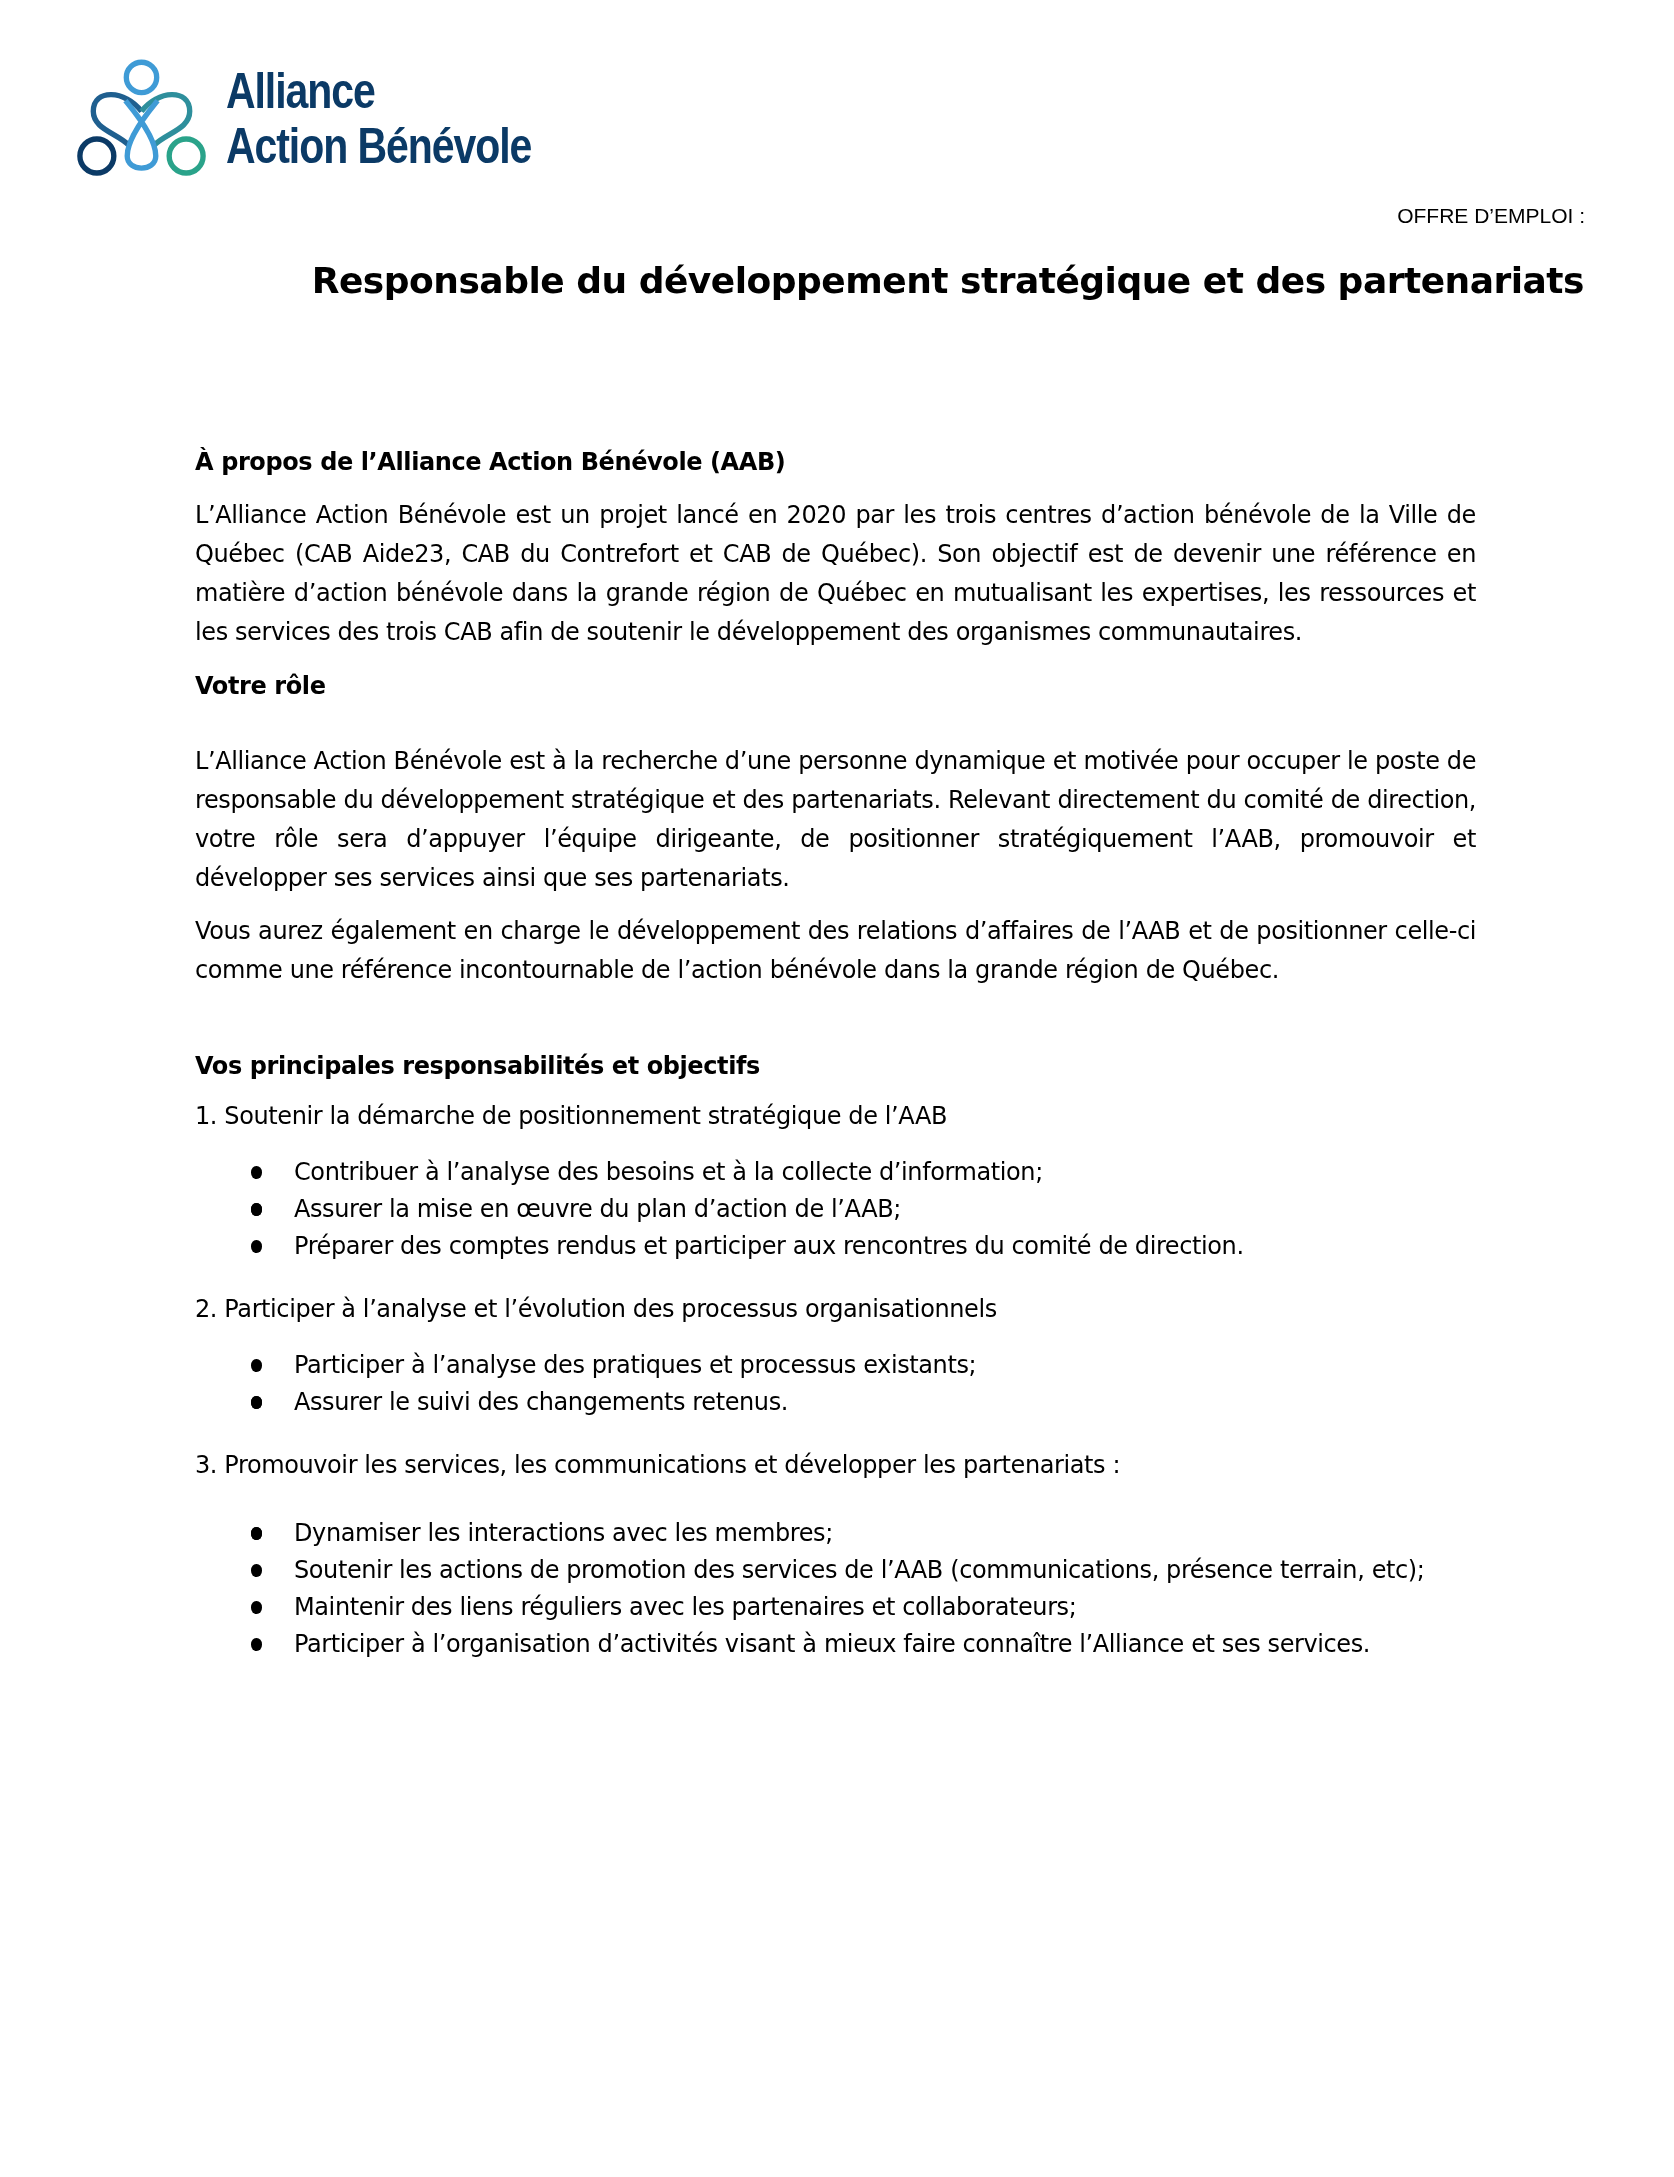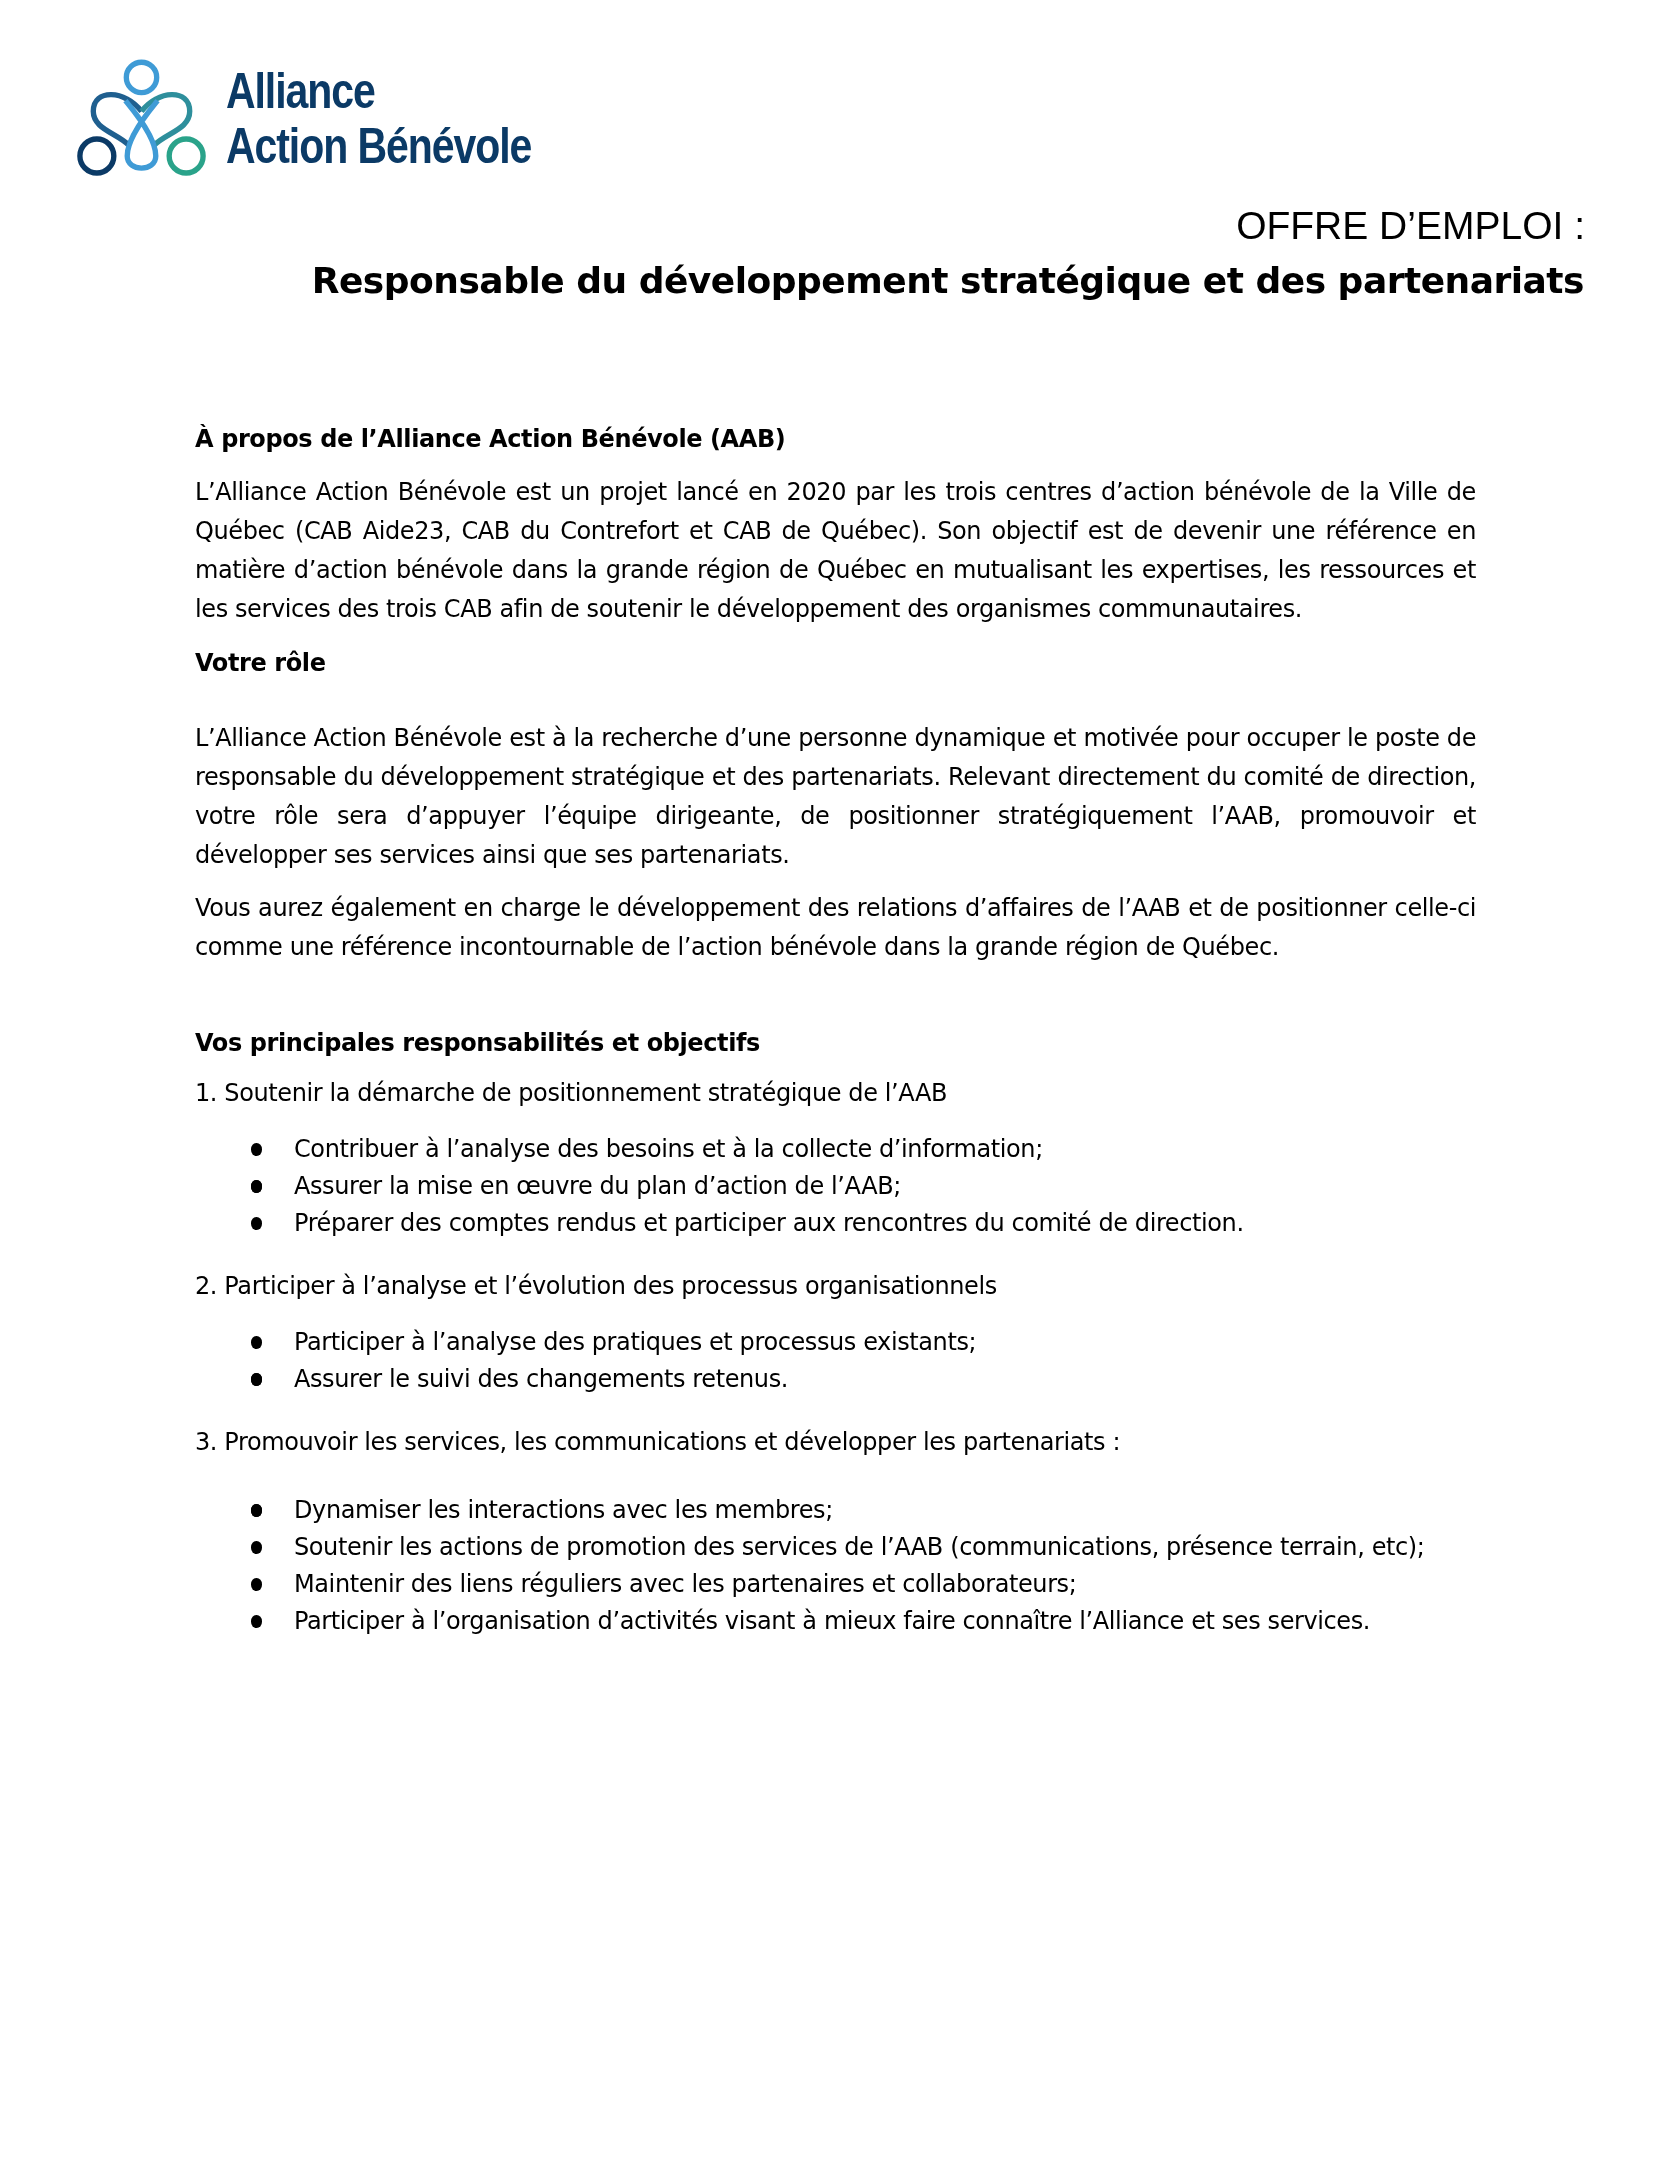--- a/index.html
+++ b/index.html
@@ -6,25 +6,25 @@
   body { width: 1675px; height: 2177px; position: relative; overflow: hidden;
          font-family: "DejaVu Sans", "Liberation Sans", sans-serif; color: #000; }
   .logo { position: absolute; left: 75px; top: 56px; display: flex; align-items: center; }
   .logo svg { display: block; }
   .logo-text { margin-left: 18px; font-family: "Liberation Sans", sans-serif; font-weight: 700;
                color: #0b3a66; letter-spacing: -1.3px; transform: scaleX(0.82); transform-origin: left center; }
   .logo-line1 { font-size: 50px; line-height: 54px; }
   .logo-line2 { font-size: 50px; line-height: 56px; white-space: nowrap; }
 
   .offer-label { position: absolute; right: 90px; top: 204px; font-family: "Liberation Sans", sans-serif;
-                 font-size: 39px; white-space: nowrap; }
+                 font-size: 21px; white-space: nowrap; }
   .offer-title { position: absolute; right: 91px; top: 260px; font-family: "DejaVu Sans", sans-serif;
                  font-weight: 700; font-size: 36px; white-space: nowrap; letter-spacing: -0.5px; }
 
-  .content { position: absolute; left: 195px; width: 1281px; top: 420px;
+  .content { position: absolute; left: 195px; width: 1281px; top: 443px;
              font-size: 24px; line-height: 39px; letter-spacing: -0.4px; }
   .h { font-weight: 700; margin: 0; }
   .p { margin: 0; text-align: justify; text-align-last: left; }
   .sec-about-h { margin-bottom: 14.3px; }
   .sec-about-p { margin-bottom: 14.3px; }
   .sec-role-h { margin-bottom: 19.7px; }
   .sec-role-p1 { margin-bottom: 14.3px; margin-top: 36px; }
   .sec-role-p2 { margin-bottom: 57px; }
   .sec-resp-h { margin-bottom: 10.7px; }
   .obj-title { margin: 0 0 18px 0; }

